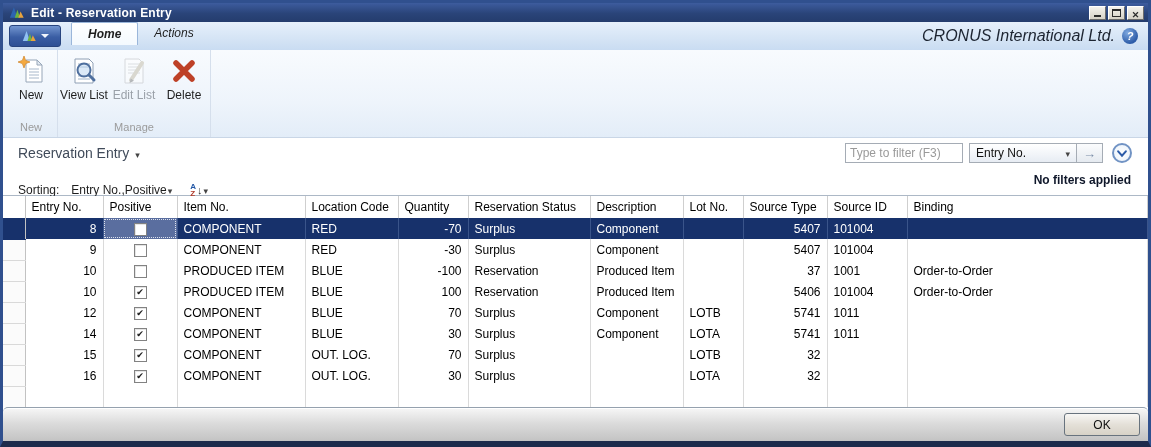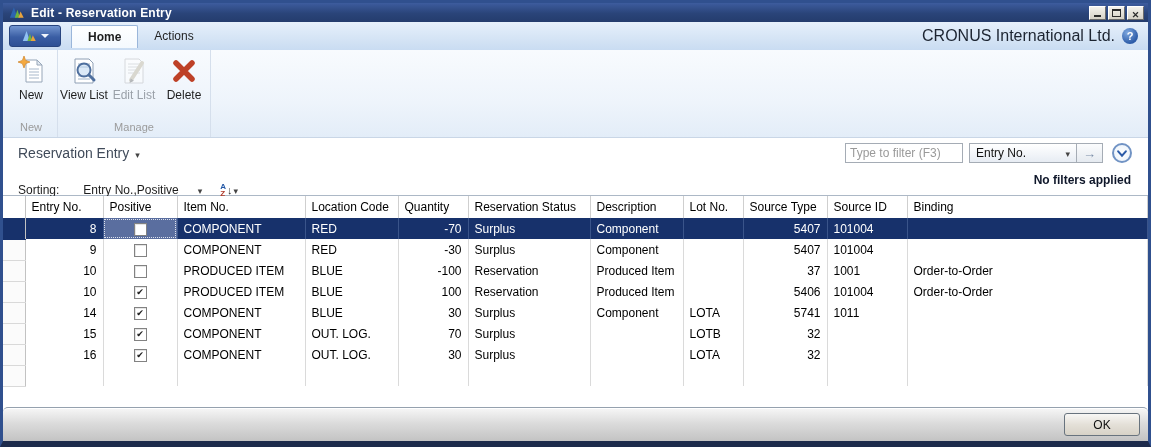--- a/index.html
+++ b/index.html
@@ -23,22 +23,22 @@
     width:17px; height:14px; background:linear-gradient(#F4F2EC,#D5D1C6);
     border:1px solid; border-color:#FFFFFF #6B6B6B #6B6B6B #FFFFFF;
     display:flex; align-items:center; justify-content:center; cursor:default;
   }
   .glyph-min { width:7px; height:2px; background:#2B2B2B; margin-top:7px; }
   .glyph-max { width:9px; height:8px; border:1px solid #2B2B2B; border-top:2px solid #2B2B2B; }
   .glyph-close::before { content:"\2715"; font-size:9px; font-weight:bold; color:#2B2B2B; line-height:12px; }
 
   
   .tabstrip {
-    height:28px; flex:0 0 28px; display:flex; align-items:center;
-    background:linear-gradient(#E6F0FB,#D2E2F4 70%,#C9DCF2); padding:0 6px;
+    height:28px; flex:0 0 28px; display:flex; align-items:flex-start;
+    background:linear-gradient(#E6F0FB,#D2E2F4 70%,#C9DCF2); padding:0 6px;font-style:italic;
   }
   .app-button {
     align-self:center; width:52px; height:22px; margin-right:10px;
     background:linear-gradient(#7396D0,#3A5EA4 55%,#2E5095);
     border:1px solid #27447E; border-radius:3px;
     display:flex; align-items:center; justify-content:center; gap:4px;
   }
   .app-button .logo { width:15px; height:12px; }
   .app-caret { width:0; height:0; border-left:4px solid transparent; border-right:4px solid transparent; border-top:4px solid #F2F6FC; }
   .tab {
@@ -95,21 +95,21 @@
     width:26px; height:20px; border:1px solid #A5ACB5; border-left:none;
     background:linear-gradient(#FBFCFD,#E5EAF0); display:flex; align-items:center; justify-content:center;
   }
   .go-button::before { content:"\2192"; color:#7C8EA8; font-size:13px; font-weight:bold; }
   .expand-button {
     width:20px; height:20px; margin-left:9px; border-radius:50%;
     border:2px solid #7193C4; background:radial-gradient(#FDFEFF,#EAF2FA);
     display:flex; align-items:center; justify-content:center;
   }
   .sorting-row { position:absolute; left:15px; top:45px; display:flex; gap:8px; font-size:12px; color:#1E1E1E; }
-  .sorting-combo { display:flex; align-items:center; gap:19px; margin-left:16px; }
+  .sorting-combo { display:flex; align-items:center; gap:1px; margin-left:4px; }
   .sort-az-icon { display:flex; align-items:center; gap:1px; margin-left:10px; }
   .az-stack { display:flex; flex-direction:column; line-height:7px; }
   .az-a { font-size:8px; font-weight:bold; color:#2458A6; }
   .az-z { font-size:8px; font-weight:bold; color:#B03A2A; }
   .az-arrow::before { content:"\2193"; font-size:11px; color:#333; }
   .filters-status { position:absolute; right:17px; top:35px; font-size:12px; color:#0f172a;font-weight:bold; }
 
   
   .grid-area { flex:1; position:relative; overflow:hidden; background:#fff; }
   table.grid { border-collapse:collapse; table-layout:fixed; width:100%; }
@@ -365,20 +365,34 @@
             <td class="cell align-right">100</td>
             <td class="cell align-left">Reservation</td>
             <td class="cell align-left">Produced Item</td>
             <td class="cell align-left"></td>
             <td class="cell align-right">5406</td>
             <td class="cell align-left">101004</td>
             <td class="cell align-left">Order-to-Order</td>
           </tr>
           <tr class="grid-row">
             <td class="selector-cell"></td>
+            <td class="cell align-right">12</td>
+            <td class="cell align-left align-center"><span class="checkbox checked"></span></td>
+            <td class="cell align-left">COMPONENT</td>
+            <td class="cell align-left">BLUE</td>
+            <td class="cell align-right">70</td>
+            <td class="cell align-left">Surplus</td>
+            <td class="cell align-left">Component</td>
+            <td class="cell align-left">LOTB</td>
+            <td class="cell align-right">5741</td>
+            <td class="cell align-left">1011</td>
+            <td class="cell align-left"></td>
+          </tr>
+          <tr class="grid-row">
+            <td class="selector-cell"></td>
             <td class="cell align-right">14</td>
             <td class="cell align-left align-center"><span class="checkbox checked"></span></td>
             <td class="cell align-left">COMPONENT</td>
             <td class="cell align-left">BLUE</td>
             <td class="cell align-right">30</td>
             <td class="cell align-left">Surplus</td>
             <td class="cell align-left">Component</td>
             <td class="cell align-left">LOTA</td>
             <td class="cell align-right">5741</td>
             <td class="cell align-left">1011</td>

